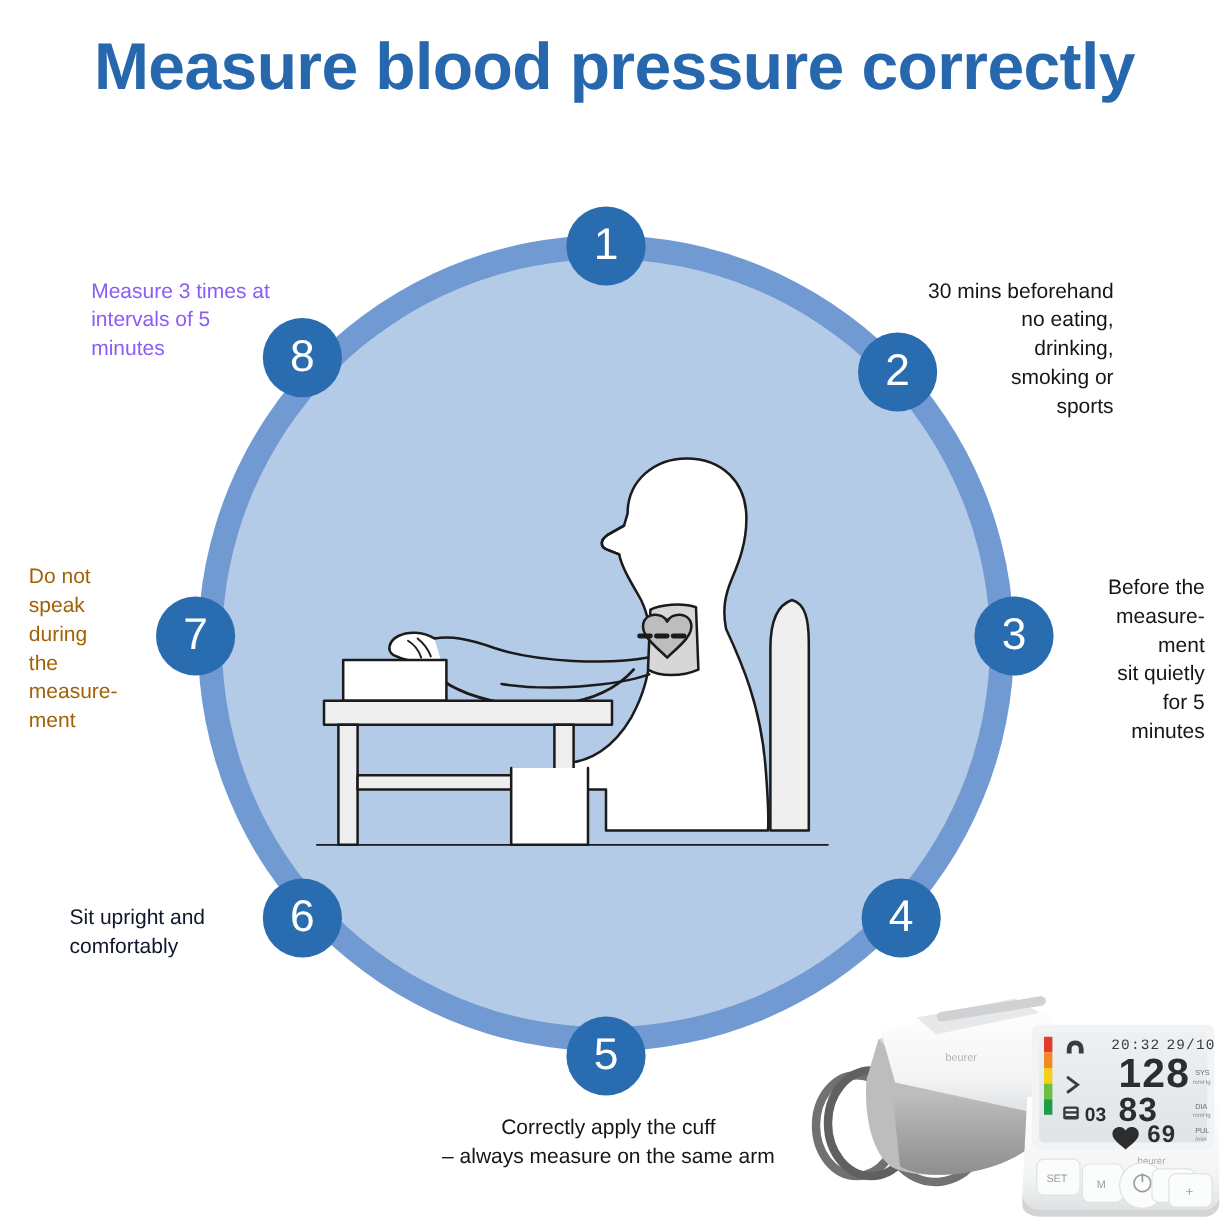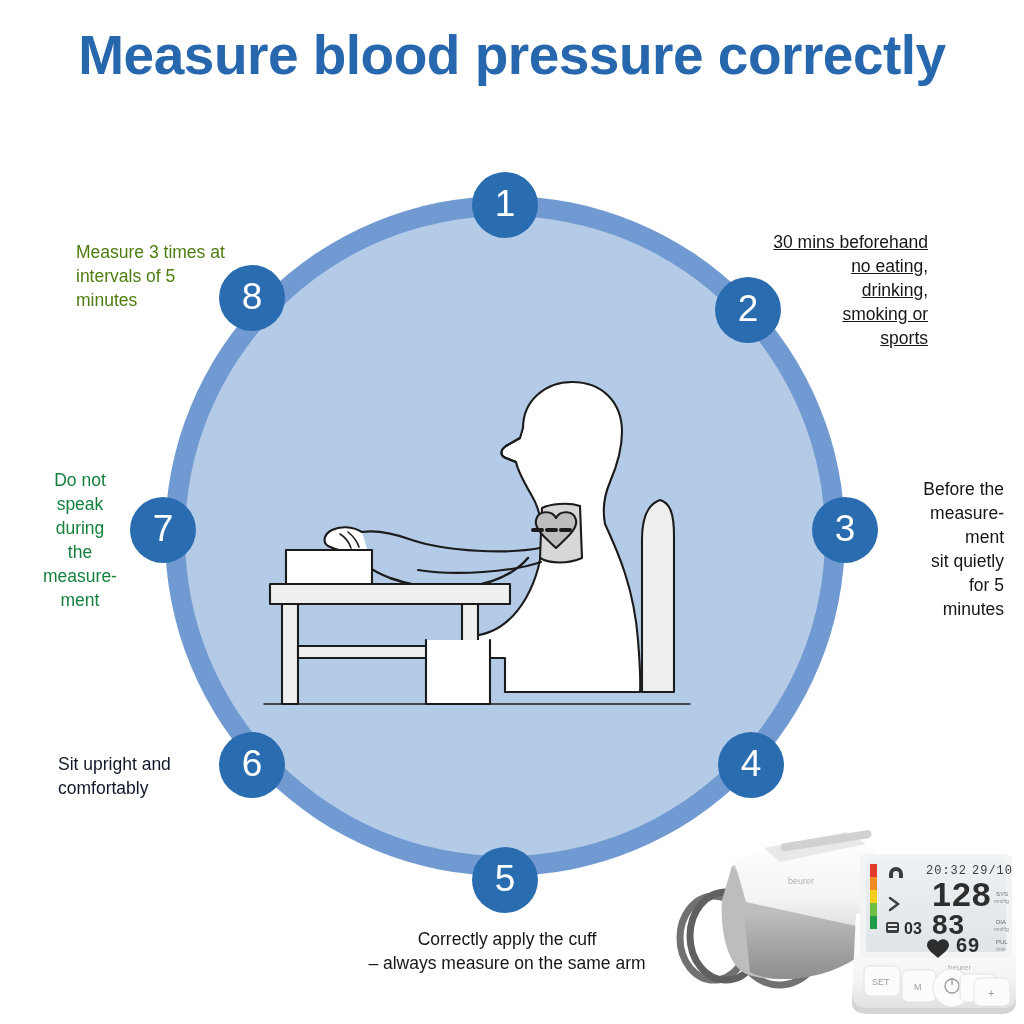--- a/index.html
+++ b/index.html
@@ -65,21 +65,21 @@
   .cap{
     position:absolute;
     color:#161616;
     font-size:17.5px;
     line-height:24px;
     font-family:"Liberation Sans", sans-serif;
     z-index:45;
     white-space:pre-line;
   }
   #c1{ left:262px; top:133px; width:500px; text-align:center; }
-  #c2{ left:700px; top:230px; width:228px; text-align:right;text-decoration:underline; }
+  #c2{ left:700px; top:230px; width:228px; text-align:right; }
   #c3{ left:832px; top:477px; width:172px; text-align:right; }
   #c4{ left:800px; top:734px; width:128px; text-align:right; }
   #c5{ left:282px; top:927px; width:450px; text-align:center; }
   #c6{ left:58px; top:752px; width:180px; text-align:left; }
   #c7{ left:24px; top:468px; width:112px; text-align:left; }
   #c8{ left:76px; top:230px; width:190px; text-align:left; }
 
   
   .scene{
     position:absolute; left:250px; top:340px;
@@ -170,27 +170,27 @@
   <div class="cap" id="c3" style="color: rgb(22, 22, 22);">Before the
 measure-
 ment
 sit quietly
 for 5
 minutes</div>
   <div class="cap" id="c5" style="color: rgb(22, 22, 22);">Correctly apply the cuff
 – always measure on the same arm</div>
   <div class="cap" id="c6" style="color: #0f172a;">Sit upright and
 comfortably</div>
-  <div class="cap" id="c7" style="color: #15803d; text-align: center;">Do not
+  <div class="cap" id="c7" style="color: #a16207;">Do not
 speak
 during
 the
 measure-
 ment</div>
-  <div class="cap" id="c8" style="color: #4d7c0f; margin-top: 10px;">Measure 3 times at
+  <div class="cap" id="c8" style="color: #8b5cf6;">Measure 3 times at
 intervals of 5
 minutes</div>
 
   <div class="monitor">
     <svg viewBox="0 0 364 206" xmlns="http://www.w3.org/2000/svg">
       <defs>
         <linearGradient id="cuffGrey" x1="0" y1="0" x2="0" y2="1">
           <stop offset="0%" stop-color="#c9c9c9"></stop>
           <stop offset="55%" stop-color="#a8a8a8"></stop>
           <stop offset="100%" stop-color="#8e8e8e"></stop>

